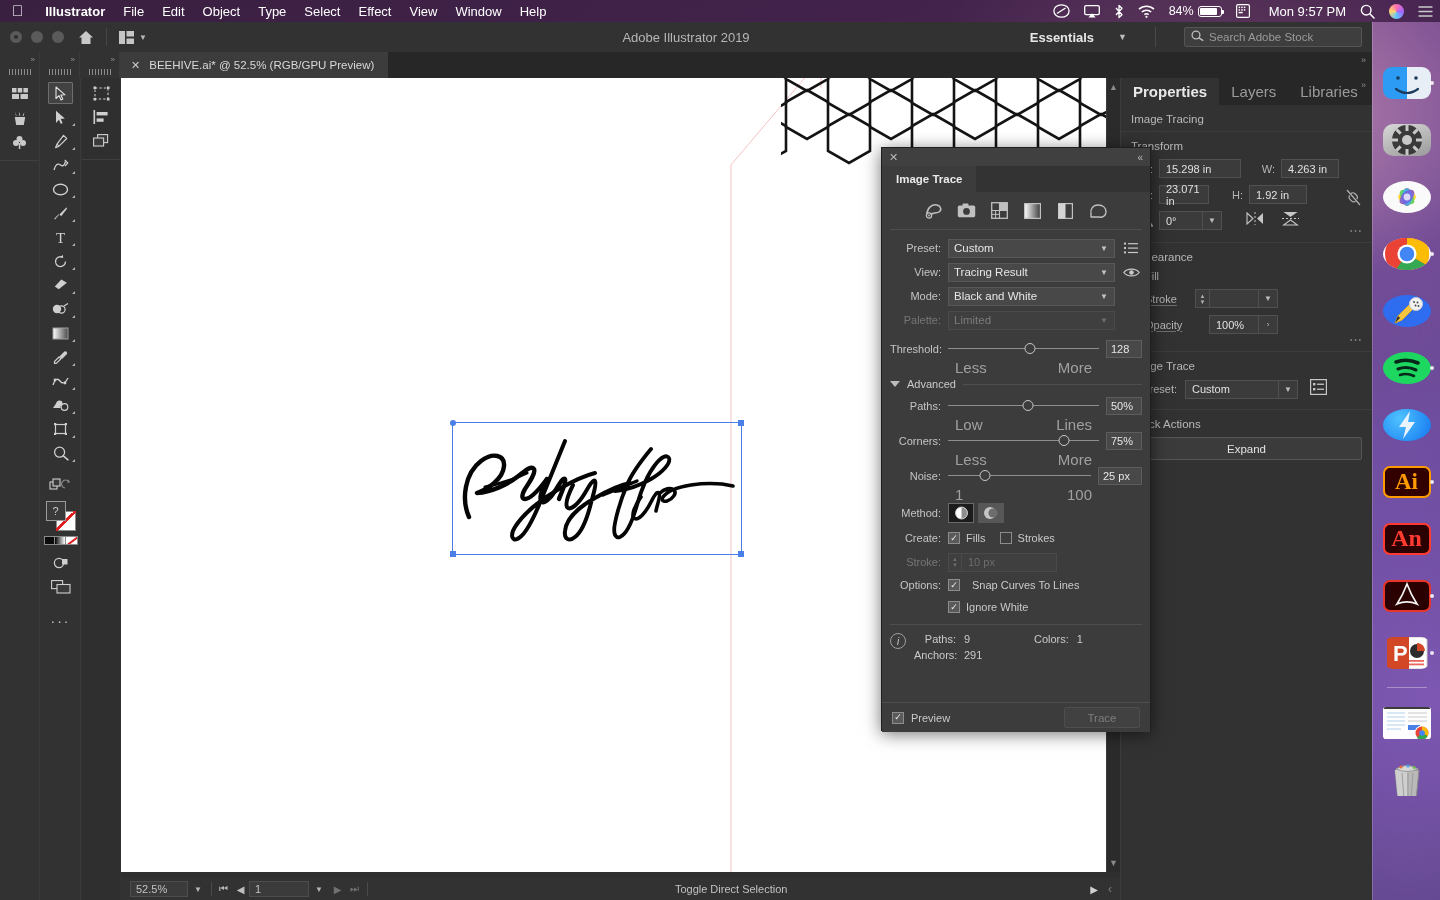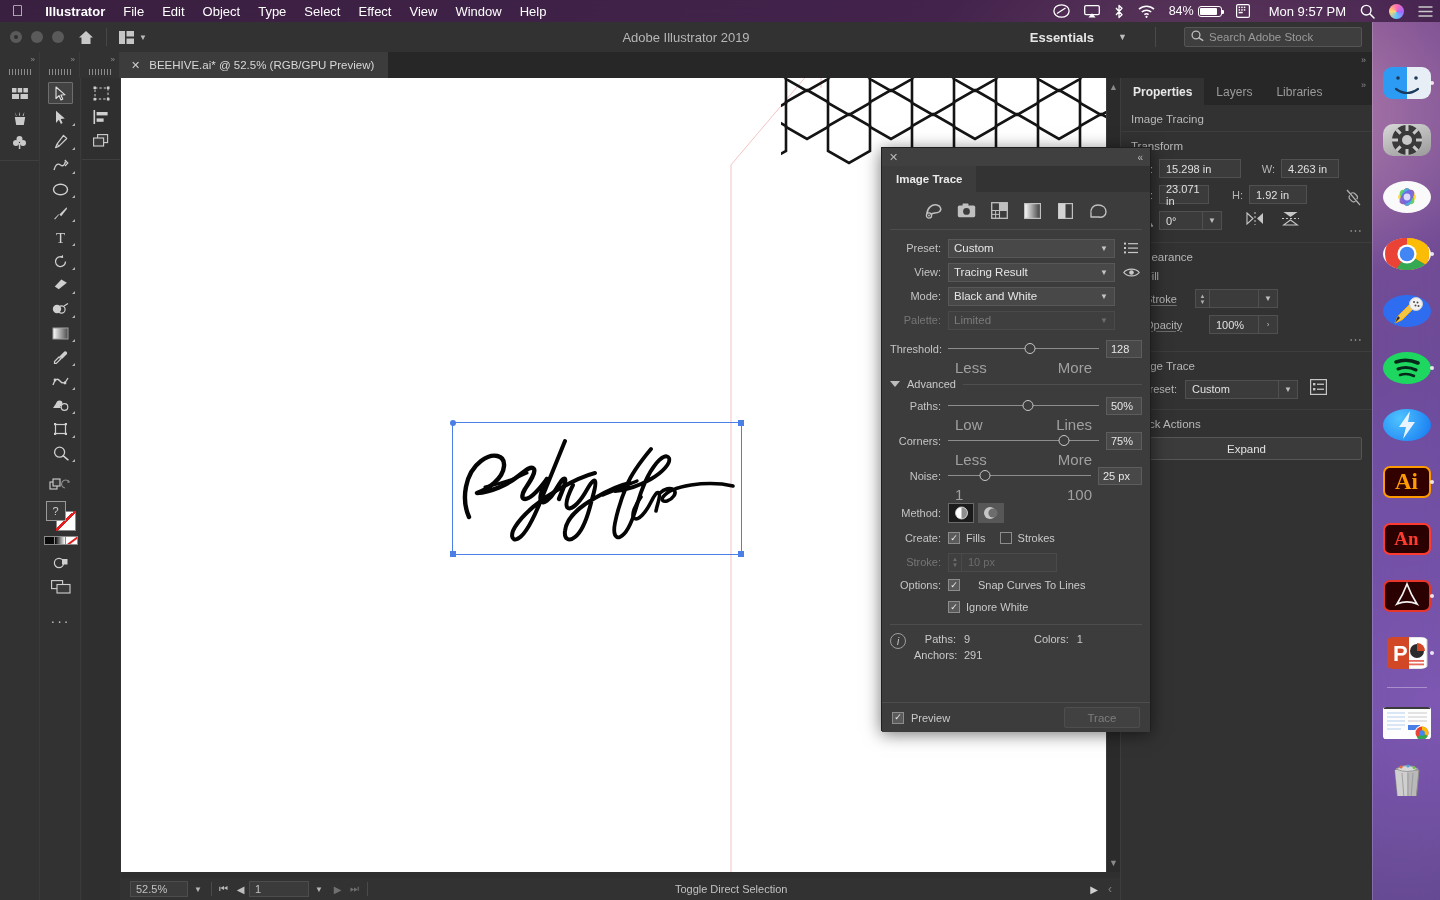--- a/index.html
+++ b/index.html
@@ -141,21 +141,21 @@
   .mini-caret { width: 20px; text-align: center; color:#b5b5b5; font-size: 8px; }
   .nav-ico { width: 17px; text-align:center; color:#bdbdbd; font-size:10px; }
   .nav-ico.dim { color: #707070; }
   .pagebox { width: 60px; height: 16px; background: #3b3b3b; border:1px solid #4d4d4d; display:flex; align-items:center; padding-left:5px; }
   #statusmsg { flex: 1; text-align: center; }
   .st-right { display: flex; align-items: center; gap: 10px; padding-right: 8px; }
 
   
   #props { position: absolute; right: 0; top: 0; width: 252px; bottom: 0; background: #323232; border-left: 1px solid #3d3d3d; }
   #propstabs { height: 27px; background: #272727; display: flex; align-items: stretch; position: relative; }
-  .ptab { padding: 0 12px; display: flex; align-items: center; color: #9b9b9b; font-size: 12px; }
+  .ptab { padding: 0 12px; display: flex; align-items: center; color: #9b9b9b; font-size: 15px; }
   .ptab.active { background: #323232; color: #e8e8e8; font-weight: bold; }
   .ptab-gg { position: absolute; right: 6px; top: 2px; color: #8a8a8a; font-size: 9px; }
   .psec { border-bottom: 1px solid #3d3d3d; padding: 8px 10px 10px; position: relative; }
   .psec-title { color: #b8b8b8; font-size: 11.5px; margin-bottom: 7px; }
   .prow { display: flex; align-items: center; margin-bottom: 7px; }
   .plabel { color: #b5b5b5; font-size: 11px; text-align: right; }
   .pfield { height: 19px; background: #3b3b3b; border: 1px solid #505050; color: #e0e0e0; font-size: 11px; display: flex; align-items: center; padding-left: 6px; }
   .ellipsis { position: absolute; right: 9px; bottom: 4px; color: #9a9a9a; font-size: 13px; letter-spacing: 1px; }
   .underl { text-decoration: underline; text-decoration-color: #6e6e6e; text-underline-offset: 2px; }
   .caretbtn { width: 19px; height: 19px; background: #3b3b3b; border: 1px solid #505050; border-left: none; display: flex; align-items: center; justify-content: center; color: #bdbdbd; font-size: 8px; }
@@ -374,21 +374,21 @@
       <svg width="34" height="34" viewBox="0 0 34 34">
           <path d="M20 3 L9 19 H16 L13 31 L25 14 H18 Z" fill="#eaf4ff"></path>
         </svg>
     </span>
   </div>
   <div class="dock-item">
     <span class="dock-ico" style="background:#330000;border:2.5px solid #ff9a00;border-radius:7px;color:#ff9a00;font-size:23px;font-family:'Liberation Serif',serif;">Ai</span>
     <span class="dock-dot"></span>
   </div>
   <div class="dock-item">
-    <span class="dock-ico" style="background:#2b0000;border:2.5px solid #ff3b30;border-radius:7px;color:#ff3b30;font-size:19px;font-family:'Liberation Serif',serif;">An</span>
+    <span class="dock-ico" style="background:#2b0000;border:2.5px solid #ff3b30;border-radius:7px;color:#ff3b30;font-size:24px;font-family:'Liberation Serif',serif;">An</span>
   </div>
   <div class="dock-item">
     <span class="dock-ico" style="background:#2b0000;border:2.5px solid #e8352a;border-radius:7px;">
       <svg width="32" height="32" viewBox="0 0 32 32">
           <path d="M16 4 C13 12 10 18 6 24 C13 21 19 21 26 24 C22 18 19 12 16 4Z" fill="none" stroke="#f2f2f2" stroke-width="1.7"></path>
         </svg>
     </span>
     <span class="dock-dot"></span>
   </div>
   <div class="dock-item">
@@ -1163,21 +1163,21 @@
             <span>▲</span>
             <span>▼</span>
           </span>
         <span style="width:96px;height:19px;background:#3f3f3f;border:1px solid #4a4a4a;color:#6d6d6d;font-size:11px;display:flex;align-items:center;padding-left:6px">10 px</span>
       </span>
     </div>
 
     <div class="itrow" style="height:22px">
       <span class="itlbl">Options:</span>
       <span class="cbx">✓</span>
-      <span style="margin-left:18px">Snap Curves To Lines</span>
+      <span style="margin-left:12px">Snap Curves To Lines</span>
     </div>
     <div class="itrow" style="height:22px">
       <span class="itlbl"></span>
       <span class="cbx">✓</span>
       <span style="margin-left:6px">Ignore White</span>
     </div>
 
     <div id="it-info">
       <span class="infoi">i</span>
       <span style="flex:1">

